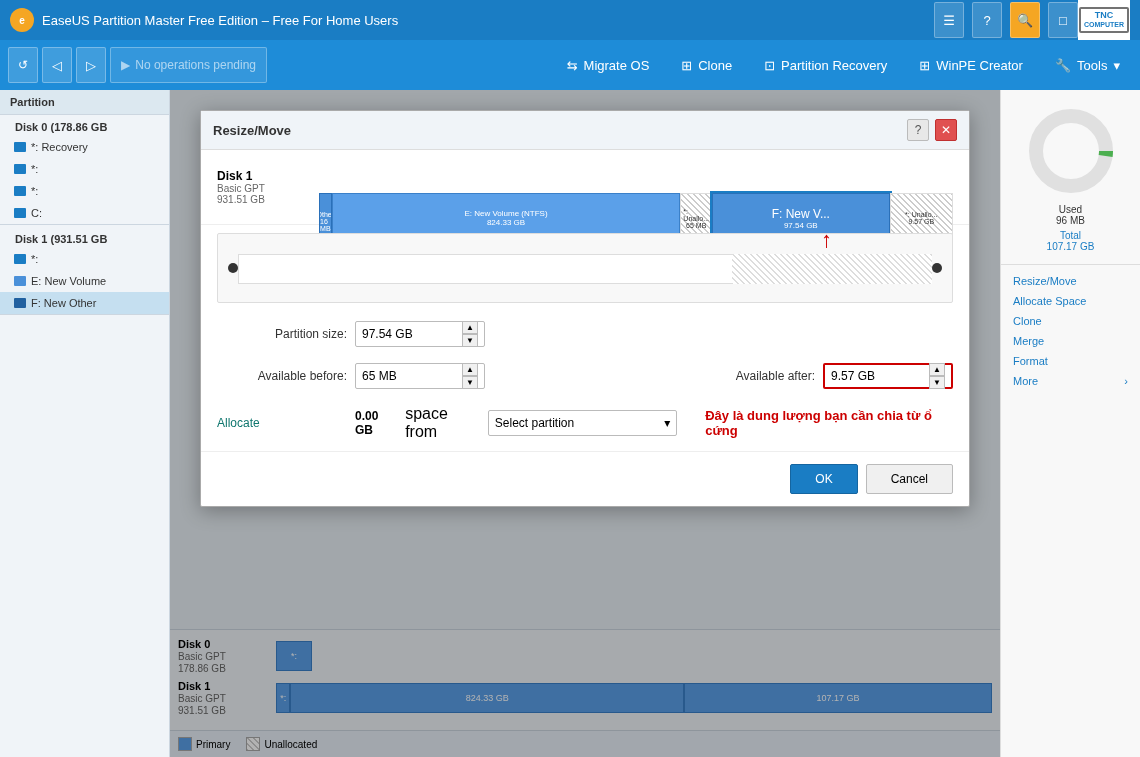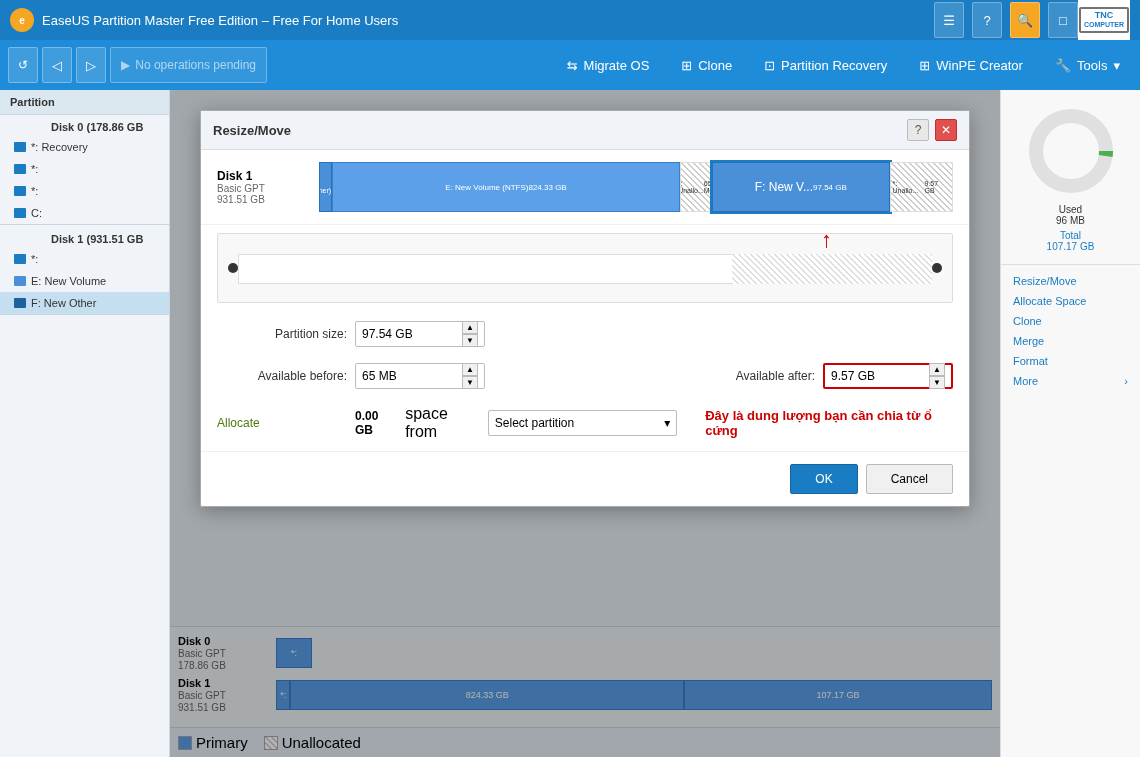--- a/index.html
+++ b/index.html
@@ -112,21 +112,20 @@
       display: inline-block;
     }
     .sidebar-disk-group { border-bottom: 1px solid #ccd6e0; margin-bottom: 2px; }
     .sidebar-disk-label {
       padding: 6px 10px 3px;
       font-size: 11px;
       font-weight: bold;
       color: #333;
       display: flex; align-items: center; gap: 5px;
       cursor: pointer;
-      margin-left: 36px;
     }
 
     
     .content {
       flex: 1;
       display: flex;
       flex-direction: column;
       overflow: hidden;
       position: relative;
     }
@@ -188,21 +187,21 @@
     .disk-map-seg {
       height: 100%;
       display: flex; align-items: center; justify-content: center;
       font-size: 9px; color: white;
       overflow: hidden;
     }
     .legend {
       display: flex; gap: 16px; padding: 6px 8px;
       border-top: 1px solid #ccd6e0;
     }
-    .legend-item { display: flex; align-items: center; gap: 4px; font-size: 15px; }
+    .legend-item { display: flex; align-items: center; gap: 4px; font-size: 10px; }
     .legend-color { width: 14px; height: 14px; border: 1px solid #aaa; }
 
     
     .modal-overlay {
       position: absolute;
       top: 0; left: 0; right: 0; bottom: 0;
       background: rgba(0,0,0,0.3);
       display: flex;
       align-items: flex-start;
       justify-content: center;
@@ -245,26 +244,27 @@
       gap: 12px;
       border-bottom: 1px solid #eee;
     }
     .modal-disk-info { width: 90px; flex-shrink: 0; }
     .modal-disk-name { font-weight: bold; font-size: 12px; }
     .modal-disk-type { font-size: 10px; color: #666; }
     .modal-disk-size { font-size: 10px; color: #666; }
     .modal-disk-partitions { flex: 1; display: flex; height: 50px; gap: 0; }
     .modal-part {
       height: 100%;
-      display: flex; flex-direction: row;
+      display: flex; flex-direction: column;
       align-items: center; justify-content: center;
       font-size: 9px;
       border: 1px solid #ddd;
       overflow: hidden;
       padding: 2px;
+      margin-top: 31px;
     }
     .modal-part.blue { background: #4a90d9; color: white; border-color: #2a70b9; }
     .modal-part.blue2 { background: #5ba0e9; color: white; border-color: #3a80c9; }
     .modal-part.hatch {
       background-image: repeating-linear-gradient(
         45deg,
         #ccc 0, #ccc 1px,
         white 0, white 50%
       );
       background-size: 6px 6px;
@@ -652,21 +652,21 @@
                 <span>9.57 GB</span>
                 <div class="form-spinners">
                   <button class="form-spinner-btn">▲</button>
                   <button class="form-spinner-btn">▼</button>
                 </div>
               </div>
             </div>
           </div>
 
           <div style="display:flex; align-items:center; gap:8px;">
-            <span class="form-label" style="text-align:left; color:#4d7c0f; font-size:12px;">Allocate</span>
+            <span class="form-label" style="text-align:left; color:#0f766e; font-size:12px;">Allocate</span>
             <span style="font-weight:bold; font-size:12px;">0.00 GB</span>
             <span style="font-size:16px;">space from</span>
             <div class="form-select">
               <span>Select partition</span>
               <span>▾</span>
             </div>
             <div style="margin-left:20px;">
               <span class="annotation">Đây là dung lượng bạn cần chia từ ổ cứng</span>
             </div>
           </div>

